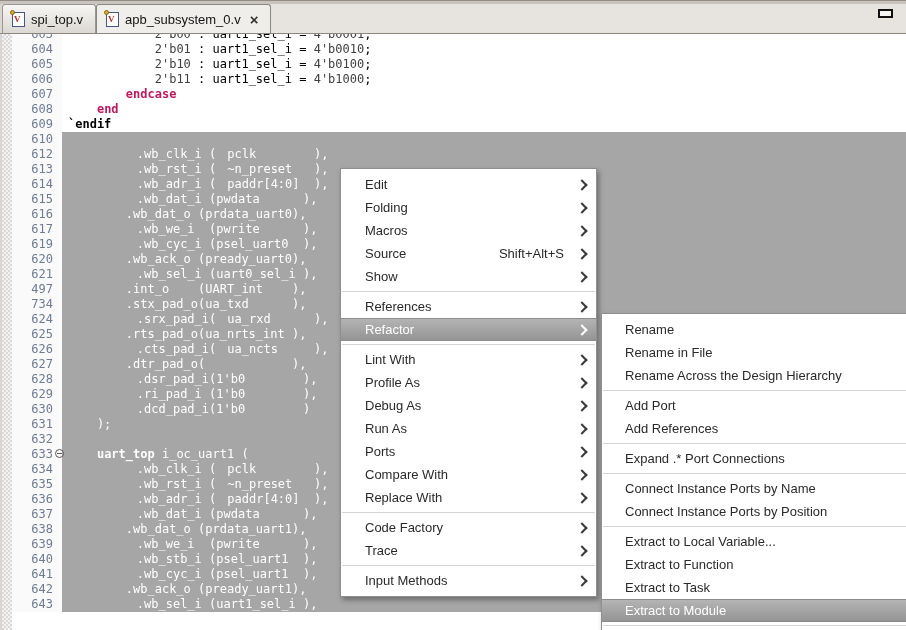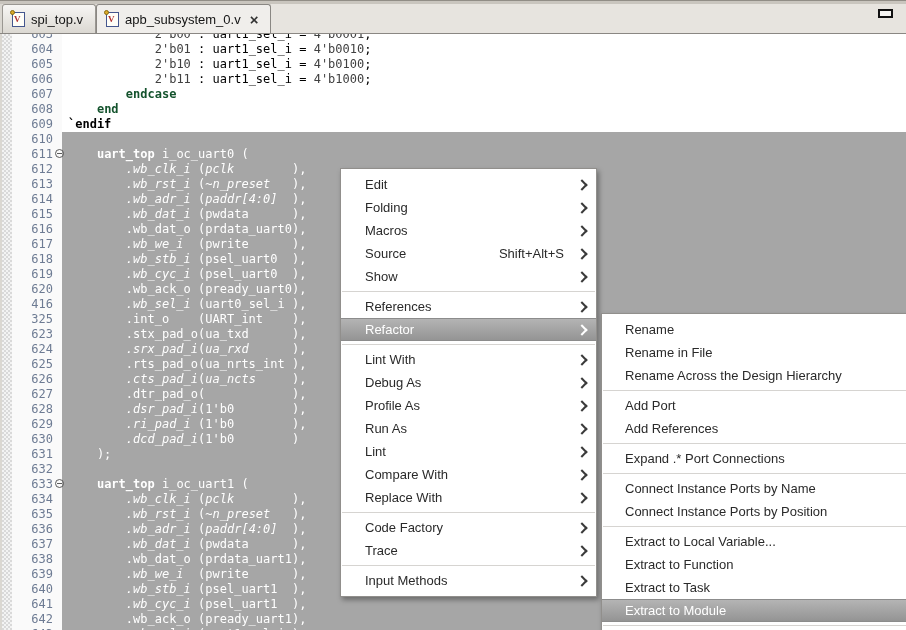--- a/index.html
+++ b/index.html
@@ -31,24 +31,24 @@
   .rows{position:absolute;left:10px;top:-7px;right:0;}
   .row{display:flex;height:15px;font-family:"DejaVu Sans Mono",monospace;font-size:12px;line-height:15px;white-space:pre;}
   .lnum{flex:0 0 42px;text-align:right;color:#6d7b93;background:#fafafa;padding-right:1px;box-sizing:border-box;}
   .foldc{flex:0 0 8px;background:#fafafa;position:relative;overflow:visible;z-index:2;}
   .fold{position:absolute;left:1px;top:2px;width:9px;height:9px;border:1px solid #5a5a5a;border-radius:50%;box-sizing:border-box;}
   .fold:after{content:"";position:absolute;left:1px;right:1px;top:3px;height:1px;background:#5a5a5a;}
   .codecell{flex:1;padding-left:6px;color:#000;}
   .row.sel .codecell{background:#a6a6a6;}
   .row.sel .codecell,.row.sel .codecell span{color:#fff;}
   .codecell span.n{color:#404040;}
-  .codecell span.k{color:#14532d;font-weight:bold;}
+  .codecell span.k{color:#be185d;font-weight:bold;}
   .codecell span.d{font-weight:bold;}
   .codecell span.b{font-weight:bold;}
-  .codecell span.i{font-style:italic;}
+  .codecell span.i{margin-left:11px;}
   
   .menu{position:absolute;background:#ffffff;border:1px solid #918f8c;box-sizing:border-box;
         padding:4px 0;box-shadow:2px 3px 5px rgba(0,0,0,0.35);font-size:13px;color:#2a2a2a;}
   .mi{height:23px;box-sizing:border-box;display:flex;align-items:center;padding:0 10px 0 24px;cursor:default;}
   .mi .lbl{flex:0 0 auto;}
   .mi .right{margin-left:auto;display:flex;align-items:center;}
   .mi .accel{color:#2a2a2a;margin-right:0;}
   .chev{width:6px;height:6px;border-top:2px solid #3a3a3a;border-right:2px solid #3a3a3a;transform:rotate(45deg);margin-left:14px;flex:0 0 auto;}
   .mi.hl{background:linear-gradient(#b4b4b4,#949494);color:#fff;border-top:1px solid #8c8c8c;border-bottom:1px solid #8c8c8c;}
   .mi.hl .chev{border-color:#fff;}
@@ -86,33 +86,31 @@
   <div class="hatch"></div>
   <div class="rows">
       <div class="row"><span class="lnum">603</span><span class="foldc"></span><span class="codecell"><span class="p">            </span><span class="n">2'b00</span><span class="p"> : uart1_sel_i = </span><span class="n">4'b0001</span><span class="p">;</span></span></div>
       <div class="row"><span class="lnum">604</span><span class="foldc"></span><span class="codecell"><span class="p">            </span><span class="n">2'b01</span><span class="p"> : uart1_sel_i = </span><span class="n">4'b0010</span><span class="p">;</span></span></div>
       <div class="row"><span class="lnum">605</span><span class="foldc"></span><span class="codecell"><span class="p">            </span><span class="n">2'b10</span><span class="p"> : uart1_sel_i = </span><span class="n">4'b0100</span><span class="p">;</span></span></div>
       <div class="row"><span class="lnum">606</span><span class="foldc"></span><span class="codecell"><span class="p">            </span><span class="n">2'b11</span><span class="p"> : uart1_sel_i = </span><span class="n">4'b1000</span><span class="p">;</span></span></div>
       <div class="row"><span class="lnum">607</span><span class="foldc"></span><span class="codecell"><span class="p">        </span><span class="k">endcase</span></span></div>
       <div class="row"><span class="lnum">608</span><span class="foldc"></span><span class="codecell"><span class="p">    </span><span class="k">end</span></span></div>
       <div class="row"><span class="lnum">609</span><span class="foldc"></span><span class="codecell"><span class="d">`endif</span></span></div>
       <div class="row sel"><span class="lnum">610</span><span class="foldc"></span><span class="codecell"></span></div>
-      <div class="row sel"><span class="lnum">611</span><span class="foldc"><span class="fold"></span></span><span class="codecell"><span class="p">    </span><span class="b">uart_top</span><span class="p"> i_oc_uart0 (</span></span></div>
       <div class="row sel"><span class="lnum">612</span><span class="foldc"></span><span class="codecell"><span class="p">        </span><span class="i">.wb_clk_i</span><span class="p"> (</span><span class="i">pclk</span><span class="p">        ),</span></span></div>
       <div class="row sel"><span class="lnum">613</span><span class="foldc"></span><span class="codecell"><span class="p">        </span><span class="i">.wb_rst_i</span><span class="p"> (</span><span class="i">~n_preset</span><span class="p">   ),</span></span></div>
       <div class="row sel"><span class="lnum">614</span><span class="foldc"></span><span class="codecell"><span class="p">        </span><span class="i">.wb_adr_i</span><span class="p"> (</span><span class="i">paddr[4:0]</span><span class="p">  ),</span></span></div>
       <div class="row sel"><span class="lnum">615</span><span class="foldc"></span><span class="codecell"><span class="p">        </span><span class="i">.wb_dat_i</span><span class="p"> (pwdata      ),</span></span></div>
       <div class="row sel"><span class="lnum">616</span><span class="foldc"></span><span class="codecell"><span class="p">        .wb_dat_o (prdata_uart0),</span></span></div>
       <div class="row sel"><span class="lnum">617</span><span class="foldc"></span><span class="codecell"><span class="p">        </span><span class="i">.wb_we_i</span><span class="p">  (pwrite      ),</span></span></div>
-      <div class="row sel"><span class="lnum">618</span><span class="foldc"></span><span class="codecell"><span class="p">        </span><span class="i">.wb_stb_i</span><span class="p"> (psel_uart0  ),</span></span></div>
       <div class="row sel"><span class="lnum">619</span><span class="foldc"></span><span class="codecell"><span class="p">        </span><span class="i">.wb_cyc_i</span><span class="p"> (psel_uart0  ),</span></span></div>
       <div class="row sel"><span class="lnum">620</span><span class="foldc"></span><span class="codecell"><span class="p">        .wb_ack_o (pready_uart0),</span></span></div>
-      <div class="row sel"><span class="lnum">416</span><span class="foldc"></span><span class="codecell"><span class="p">        </span><span class="i">.wb_sel_i</span><span class="p"> (uart0_sel_i ),</span></span></div>
-      <div class="row sel"><span class="lnum">325</span><span class="foldc"></span><span class="codecell"><span class="p">        .int_o    (UART_int    ),</span></span></div>
-      <div class="row sel"><span class="lnum">623</span><span class="foldc"></span><span class="codecell"><span class="p">        .stx_pad_o(ua_txd      ),</span></span></div>
+      <div class="row sel"><span class="lnum">621</span><span class="foldc"></span><span class="codecell"><span class="p">        </span><span class="i">.wb_sel_i</span><span class="p"> (uart0_sel_i ),</span></span></div>
+      <div class="row sel"><span class="lnum">497</span><span class="foldc"></span><span class="codecell"><span class="p">        .int_o    (UART_int    ),</span></span></div>
+      <div class="row sel"><span class="lnum">734</span><span class="foldc"></span><span class="codecell"><span class="p">        .stx_pad_o(ua_txd      ),</span></span></div>
       <div class="row sel"><span class="lnum">624</span><span class="foldc"></span><span class="codecell"><span class="p">        </span><span class="i">.srx_pad_i</span><span class="p">(</span><span class="i">ua_rxd</span><span class="p">      ),</span></span></div>
       <div class="row sel"><span class="lnum">625</span><span class="foldc"></span><span class="codecell"><span class="p">        .rts_pad_o(ua_nrts_int ),</span></span></div>
       <div class="row sel"><span class="lnum">626</span><span class="foldc"></span><span class="codecell"><span class="p">        </span><span class="i">.cts_pad_i</span><span class="p">(</span><span class="i">ua_ncts</span><span class="p">     ),</span></span></div>
       <div class="row sel"><span class="lnum">627</span><span class="foldc"></span><span class="codecell"><span class="p">        .dtr_pad_o(            ),</span></span></div>
       <div class="row sel"><span class="lnum">628</span><span class="foldc"></span><span class="codecell"><span class="p">        </span><span class="i">.dsr_pad_i</span><span class="p">(1'b0        ),</span></span></div>
       <div class="row sel"><span class="lnum">629</span><span class="foldc"></span><span class="codecell"><span class="p">        </span><span class="i">.ri_pad_i</span><span class="p"> (1'b0        ),</span></span></div>
       <div class="row sel"><span class="lnum">630</span><span class="foldc"></span><span class="codecell"><span class="p">        </span><span class="i">.dcd_pad_i</span><span class="p">(1'b0        )</span></span></div>
       <div class="row sel"><span class="lnum">631</span><span class="foldc"></span><span class="codecell"><span class="p">    );</span></span></div>
       <div class="row sel"><span class="lnum">632</span><span class="foldc"></span><span class="codecell"></span></div>
       <div class="row sel"><span class="lnum">633</span><span class="foldc"><span class="fold"></span></span><span class="codecell"><span class="p">    </span><span class="b">uart_top</span><span class="p"> i_oc_uart1 (</span></span></div>
@@ -175,39 +173,39 @@
       </span>
     </div>
     <div class="msep"></div>
     <div class="mi">
       <span class="lbl">Lint With</span>
       <span class="right">
         <span class="chev"></span>
       </span>
     </div>
     <div class="mi">
+      <span class="lbl">Profile As</span>
+      <span class="right">
+        <span class="chev"></span>
+      </span>
+    </div>
+    <div class="mi">
       <span class="lbl">Debug As</span>
       <span class="right">
         <span class="chev"></span>
       </span>
     </div>
     <div class="mi">
-      <span class="lbl">Profile As</span>
-      <span class="right">
-        <span class="chev"></span>
-      </span>
-    </div>
-    <div class="mi">
       <span class="lbl">Run As</span>
       <span class="right">
         <span class="chev"></span>
       </span>
     </div>
     <div class="mi">
-      <span class="lbl">Lint</span>
+      <span class="lbl">Ports</span>
       <span class="right">
         <span class="chev"></span>
       </span>
     </div>
     <div class="mi">
       <span class="lbl">Compare With</span>
       <span class="right">
         <span class="chev"></span>
       </span>
     </div>

